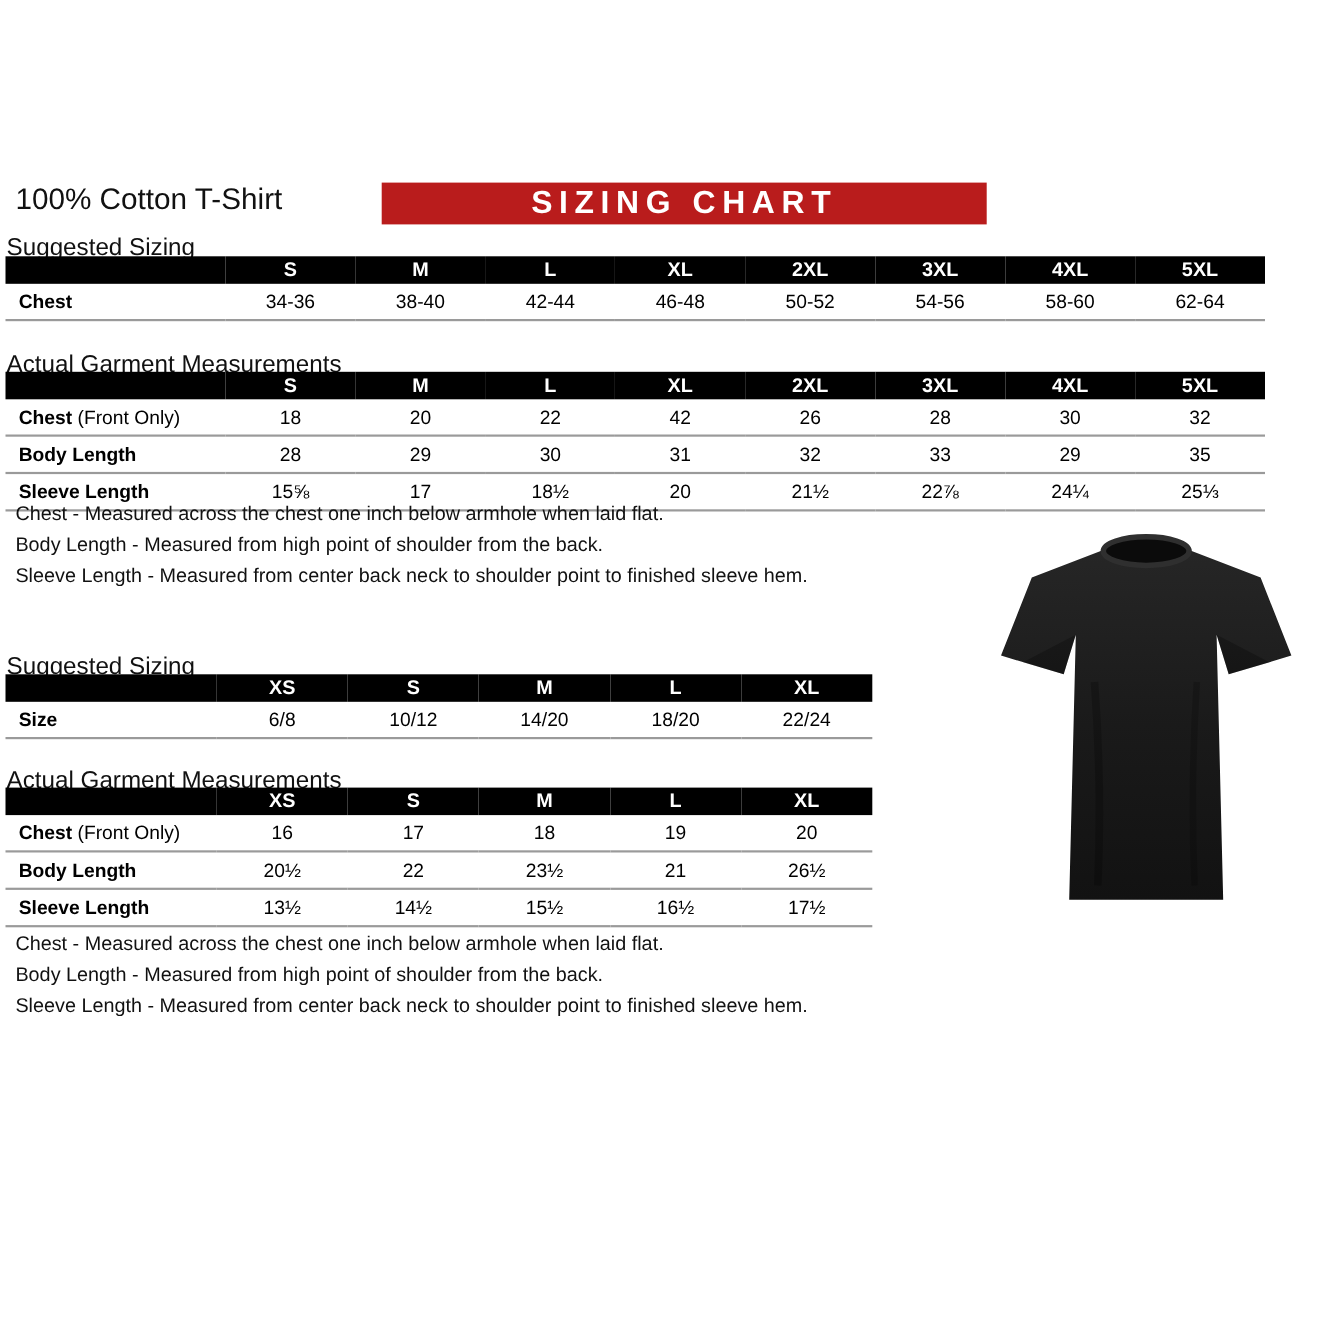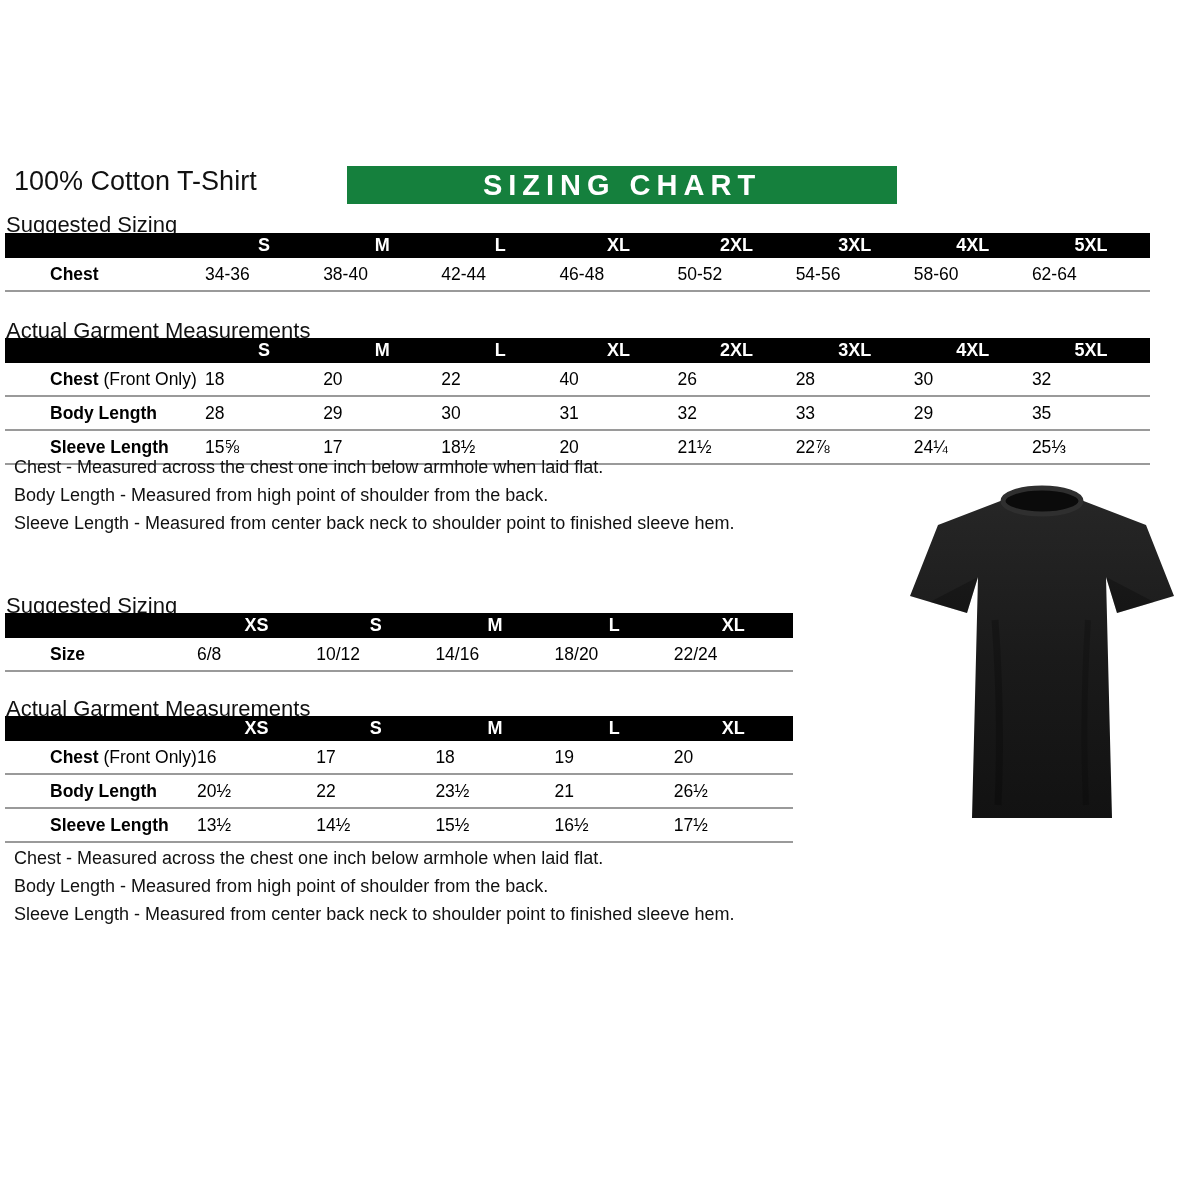--- a/index.html
+++ b/index.html
@@ -2,34 +2,34 @@
 <html><head>
 <meta charset="utf-8">
 <style>
   * { margin:0; padding:0; box-sizing:border-box; }
   html,body { background:#fff; }
   body { font-family:"Liberation Sans", sans-serif; color:#000; }
   .canvas { position:relative; width:1200px; height:1080px; background:#fff; overflow:hidden; }
   .abs { position:absolute; }
 
   .adult-title { font-size:27px; font-weight:400; color:#111; }
-  .banner { background:#15803d; color:#fff; font-weight:bold; font-size:29px;
+  .banner { background:#b91c1c; color:#fff; font-weight:bold; font-size:29px;
             letter-spacing:6px; text-align:center; line-height:38px; }
   .section-label { font-size:22px; color:#111; }
   .youth-title { font-size:25px; font-weight:bold; color:#000; }
   .note { font-size:18px; color:#111; }
 
   table { border-collapse:collapse; table-layout:fixed; }
   thead th { background:#000; color:#fff; font-size:18px; font-weight:bold;
              height:25px; text-align:center; padding:0; }
   thead th:first-child { text-align:left; }
-  tbody td { font-size:17.5px; color:#000;
+  tbody td { text-align:center; font-size:17.5px; color:#000;
              padding:6px 0 5px 0; border-bottom:2px solid #9a9a9a; }
   tbody td:first-child { text-align:left; padding-left:12px; }
-  .lbl { font-weight:bold;margin-left:33px; }
+  .lbl { font-weight:bold; }
 
   table.adult { width:1145px; }
   table.adult th:first-child { width:200px; }
   table.youth { width:788px; }
   table.youth th:first-child { width:192px; }
 
   .shirt-wrap { width:300px; height:372px; }
 </style>
 </head>
 <body>
@@ -86,21 +86,21 @@
           <th>4XL</th>
           <th>5XL</th>
         </tr>
       </thead>
       <tbody>
         <tr>
           <td><span class="lbl">Chest</span> (Front Only)</td>
           <td>18</td>
           <td>20</td>
           <td>22</td>
-          <td>40</td>
+          <td>42</td>
           <td>26</td>
           <td>28</td>
           <td>30</td>
           <td>32</td>
         </tr>
         <tr>
           <td><span class="lbl">Body Length</span></td>
           <td>28</td>
           <td>29</td>
           <td>30</td>
@@ -140,21 +140,21 @@
           <th>M</th>
           <th>L</th>
           <th>XL</th>
         </tr>
       </thead>
       <tbody>
         <tr>
           <td><span class="lbl">Size</span></td>
           <td>6/8</td>
           <td>10/12</td>
-          <td>14/16</td>
+          <td>14/20</td>
           <td>18/20</td>
           <td>22/24</td>
         </tr>
       </tbody>
     </table>
 
   <div class="abs section-label" style="left:6px; top:696px;">Actual Garment Measurements</div>
 
   <table class="abs youth" style="left:5px; top:716px;">
       <thead>

